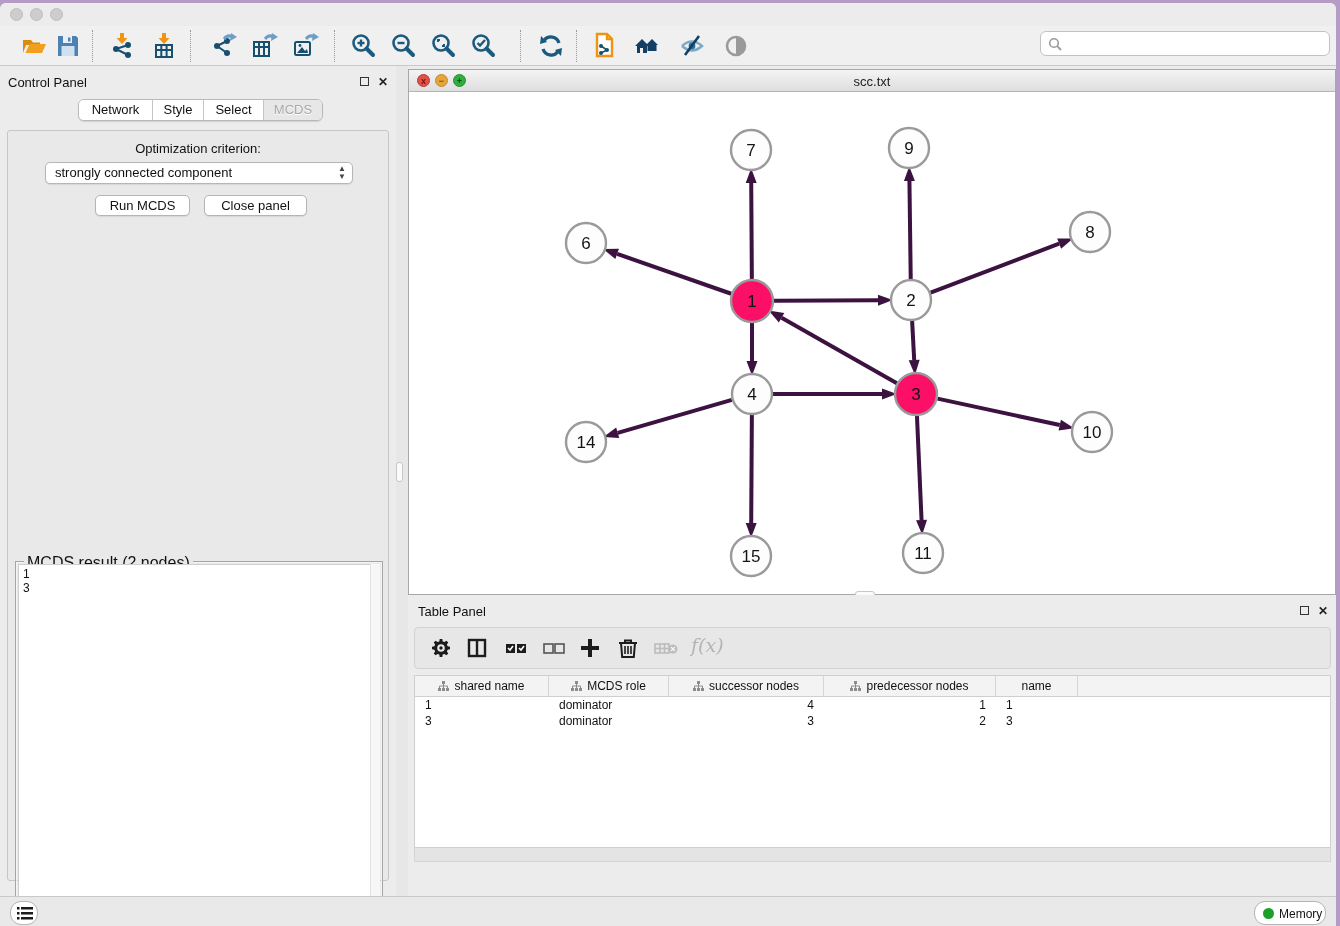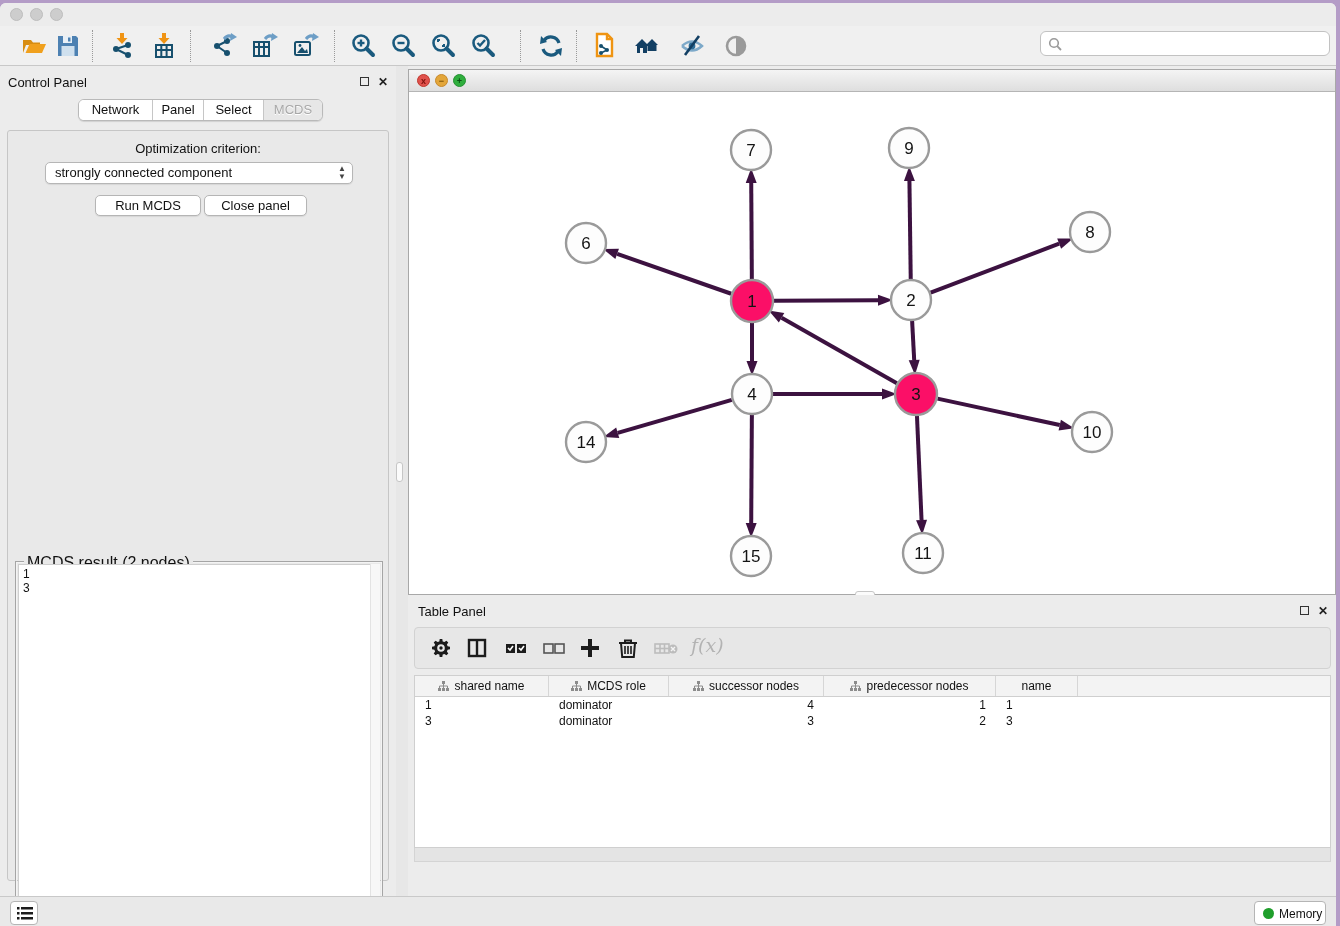--- a/index.html
+++ b/index.html
@@ -51,21 +51,21 @@
   .tp-toolbar{left:6px;top:32px;width:917px;height:42px;background:#e7e7e7;border:1px solid #d2d2d2;border-radius:4px;box-sizing:border-box;}
   .tt-icon{top:8px;cursor:pointer;}
   .tablebox{left:6px;top:80px;width:917px;height:173px;background:#fff;border:1px solid #cfcfcf;box-sizing:border-box;overflow:hidden;}
   .thead{display:flex;height:20px;background:#f3f3f3;border-bottom:1px solid #cfcfcf;}
   .th{display:flex;align-items:center;justify-content:center;font-size:12px;color:#111;border-right:1px solid #d6d6d6;box-sizing:border-box;gap:5px;cursor:pointer;}
   .trow{display:flex;height:16px;cursor:pointer;}
   .td{font-size:12px;color:#111;box-sizing:border-box;padding:1px 10px 0 10px;overflow:hidden;}
   .hscroll{left:6px;top:253px;width:917px;height:14px;background:#e4e4e4;border:1px solid #d4d4d4;border-top:none;box-sizing:border-box;}
   
   .statusbar{left:0;top:893px;width:1336px;height:33px;background:#e9e9e9;border-top:1px solid #c9c9c9;box-sizing:border-box;}
-  .status-btn{background:#fff;border:1px solid #b5b5b5;border-radius:4px;box-sizing:border-box;cursor:pointer;}
+  .status-btn{background:#fff;border:1px solid #b5b5b5;border-radius:11px;box-sizing:border-box;cursor:pointer;}
   svg{display:block;}
   .frame-top{left:0;top:0;width:1340px;height:3px;background:#b49cc7;}
   .frame-right{left:1336px;top:0;width:4px;height:926px;background:#b49cc7;}
 </style>
 </head>
 <body>
 
 <div class="abs frame-top"></div>
 <div class="abs frame-right"></div>
 
@@ -235,51 +235,52 @@
     </div>
   </div>
 
   <div class="abs left-panel">
     <div class="abs panel-title" style="left:8px;top:9px">Control Panel</div>
     <div class="abs float-box" style="left:360px;top:11px"></div>
     <div class="abs mini-btn" style="left:378px;top:10px;font-weight:bold">✕</div>
 
     <div class="abs seg-control" style="left:78px;top:33px;height:20px">
       <div class="seg" style="width:73px">Network</div>
-      <div class="seg" style="width:50px">Panel</div>
+      <div class="seg" style="width:50px">Style</div>
       <div class="seg" style="width:59px">Select</div>
       <div class="seg sel-gray" style="width:58px">MCDS</div>
     </div>
 
     <div class="abs content-panel">
       <div class="abs opt-label" style="top:10px">Optimization criterion:</div>
       <div class="abs mac-select">
         <span>strongly connected component</span>
         <span class="stepper">▲<br>▼</span>
       </div>
-      <div class="abs mac-btn" style="left:87px;top:64px;width:106px">Run MCDS</div>
+      <div class="abs mac-btn" style="left:87px;top:64px;width:95px">Run MCDS</div>
       <div class="abs mac-btn" style="left:196px;top:64px;width:103px">Close panel</div>
 
       <div class="abs groupbox">
         <div class="groupbox-label">MCDS result (2 nodes)</div>
         <div class="result-area" id="result-area">1
 3</div>
         <div class="result-scroll"></div>
       </div>
     </div>
   </div>
 
   <div class="abs splitter"></div>
   <div class="abs nub" style="left:396px;top:459px;width:7px;height:20px"></div>
 
   <div class="abs net-window">
     <div class="abs net-titlebar">
       <div class="abs light" style="left:8px;background:#e0514c;border:1px solid #c0392f;color:#7e120d">x</div>
       <div class="abs light" style="left:26px;background:#e3a63a;border:1px solid #c8892a;color:#7a5207">−</div>
       <div class="abs light" style="left:44px;background:#2fae3d;border:1px solid #259133;color:#0c5214">+</div>
+      <div class="abs net-title">scc.txt</div>
     </div>
     <svg id="graph-svg" class="abs" style="left:0;top:22px" width="926" height="502">
       <defs>
         <marker id="arrow" markerUnits="userSpaceOnUse" markerWidth="16" markerHeight="14" viewBox="0 -6 14 12" refX="0" refY="0" orient="auto" style="overflow:visible">
           <path id="arrow-path" d="M0,-4.8 L13,0 L0,4.8 Z" fill="#3c1240"></path>
         </marker>
       </defs>
       <g id="edge-layer">
           <line x1="342.85430783059013" y1="187.00048241911261" x2="342.2185382541148" y2="90.99927637133106" stroke="#3c1240" stroke-width="4" marker-end="url(#arrow)"></line>
           <line x1="322.23121807335133" y1="201.7434376400866" x2="208.153172889973" y2="161.88484353987008" stroke="#3c1240" stroke-width="4" marker-end="url(#arrow)"></line>

